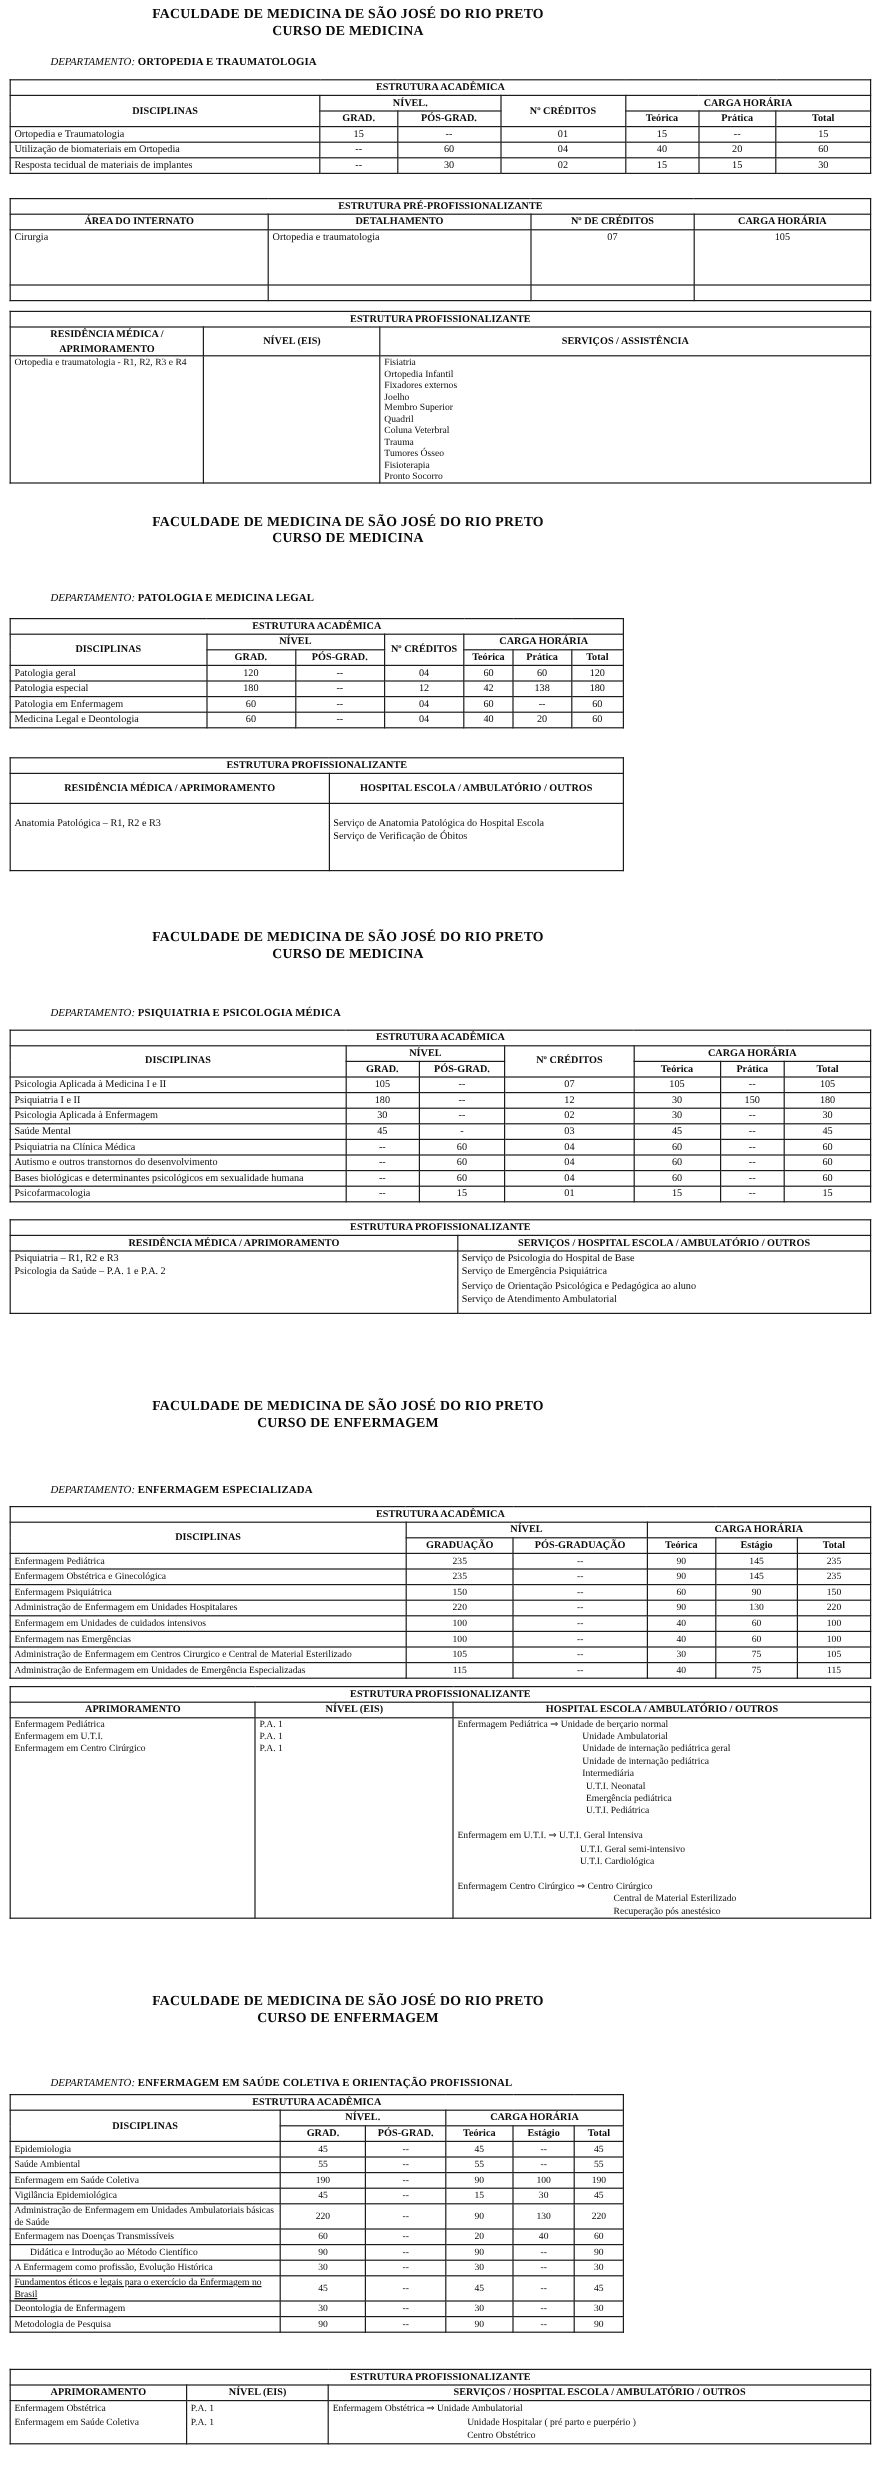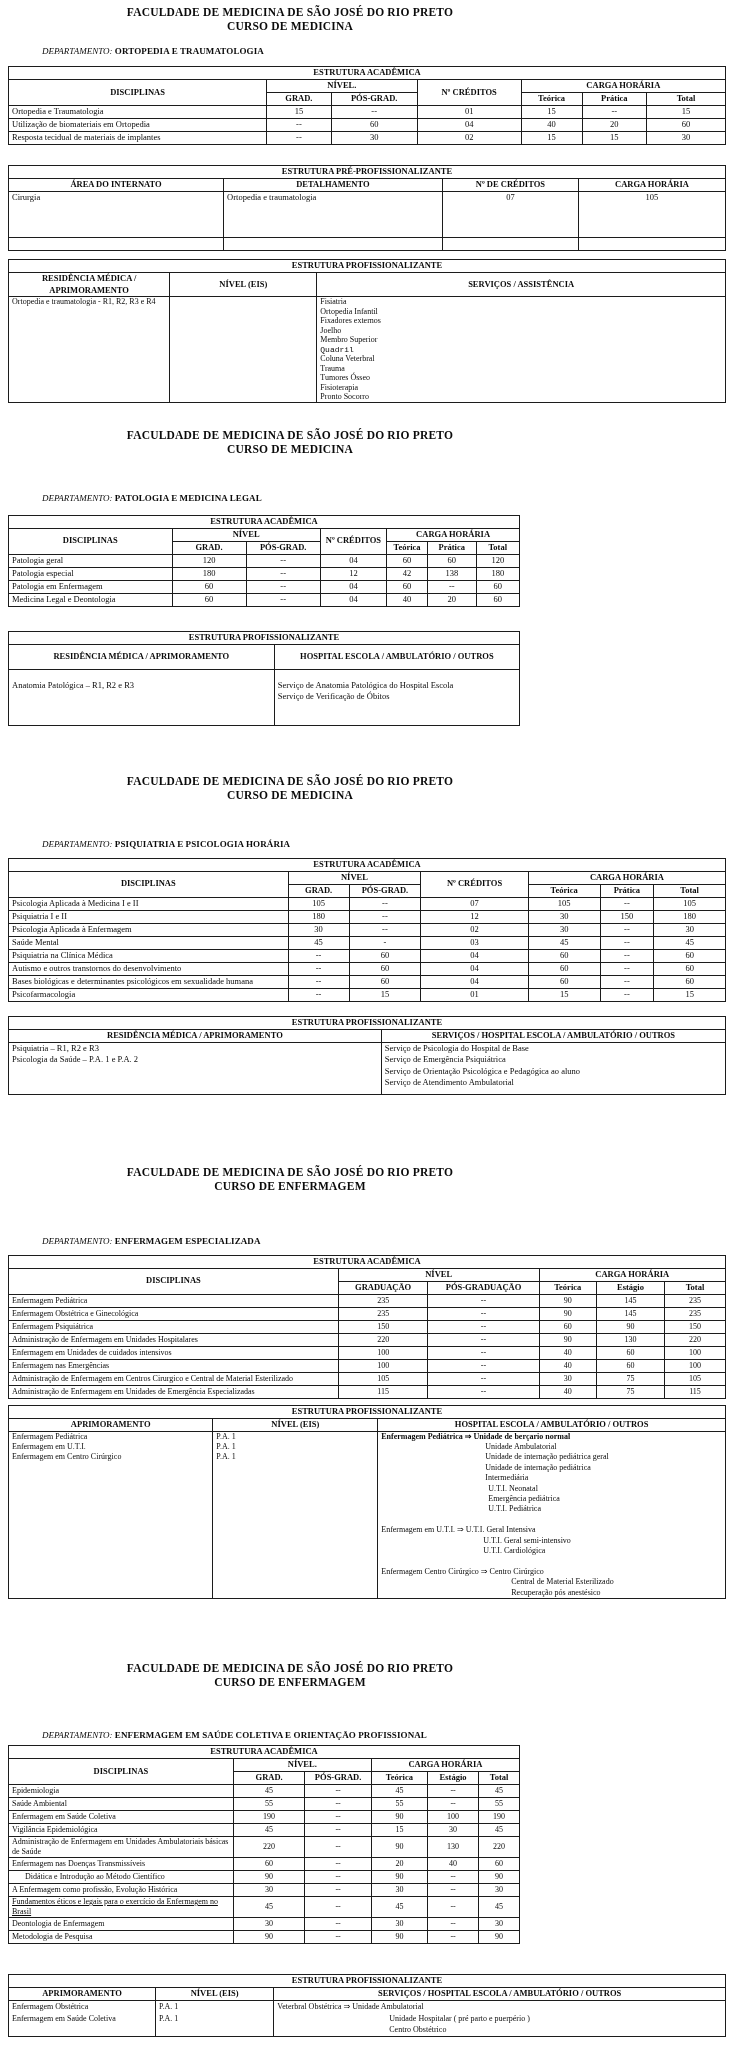--- a/index.html
+++ b/index.html
@@ -132,21 +132,21 @@
         </tr>
         <tr>
           <td class="l" style="vertical-align: top; font-size: 8px; line-height: 9.5px;">Ortopedia e traumatologia - R1, R2, R3 e R4</td>
           <td class="l" style="vertical-align: top; font-size: 8px; line-height: 9.5px;"></td>
           <td class="l" style="vertical-align: top; font-size: 8px; line-height: 9.5px;">
             <div class="ln" style="line-height: 9.5px;">Fisiatria</div>
             <div class="ln" style="line-height: 9.5px;">Ortopedia Infantil</div>
             <div class="ln" style="line-height: 9.5px;">Fixadores externos</div>
             <div class="ln" style="line-height: 9.5px;">Joelho</div>
             <div class="ln" style="line-height: 9.5px;">Membro Superior</div>
-            <div class="ln" style="line-height: 9.5px; font-family: Liberation Mono, monospace;">Quadril</div>
+            <div class="ln" style="line-height: 9.5px;">Quadril</div>
             <div class="ln" style="line-height: 9.5px;">Coluna Veterbral</div>
             <div class="ln" style="line-height: 9.5px;">Trauma</div>
             <div class="ln" style="line-height: 9.5px;">Tumores Ósseo</div>
             <div class="ln" style="line-height: 9.5px;">Fisioterapia</div>
             <div class="ln" style="line-height: 9.5px;">Pronto Socorro</div>
           </td>
         </tr>
       </tbody>
     </table>
     <div class="title-block" style="margin-top: 25px;">
@@ -238,21 +238,21 @@
             <div class="ln">Serviço de Anatomia Patológica do Hospital Escola</div>
             <div class="ln">Serviço de Verificação de Óbitos</div>
           </td>
         </tr>
       </tbody>
     </table>
     <div class="title-block" style="margin-top: 48px;">
       <div class="title-line">FACULDADE DE MEDICINA DE SÃO JOSÉ DO RIO PRETO</div>
       <div class="title-line">CURSO DE MEDICINA</div>
     </div>
-    <div class="dept" style="margin-top: 36px;"><span class="dept-label">DEPARTAMENTO:</span><span class="dept-value"> PSIQUIATRIA E PSICOLOGIA HORÁRIA</span></div>
+    <div class="dept" style="margin-top: 36px;"><span class="dept-label">DEPARTAMENTO:</span><span class="dept-value"> PSIQUIATRIA E PSICOLOGIA MÉDICA</span></div>
     <table class="tbl" style="margin-top: 8px; width: 718px;">
       <colgroup>
         <col style="width: 39%;">
         <col style="width: 8.5%;">
         <col style="width: 10%;">
         <col style="width: 15%;">
         <col style="width: 10%;">
         <col style="width: 7.5%;">
         <col style="width: 10%;">
       </colgroup>
@@ -490,21 +490,21 @@
             <div class="ln" style="line-height: 10.4px;">Enfermagem Pediátrica</div>
             <div class="ln" style="line-height: 10.4px;">Enfermagem em U.T.I.</div>
             <div class="ln" style="line-height: 10.4px;">Enfermagem em Centro Cirúrgico</div>
           </td>
           <td class="l" style="vertical-align: top; font-size: 8px; line-height: 10.4px;">
             <div class="ln" style="line-height: 10.4px;">P.A. 1</div>
             <div class="ln" style="line-height: 10.4px;">P.A. 1</div>
             <div class="ln" style="line-height: 10.4px;">P.A. 1</div>
           </td>
           <td class="l" style="vertical-align: top; font-size: 8px; line-height: 10.4px;">
-            <div class="ln" style="line-height: 10.4px; font-weight: bold;">Enfermagem Pediátrica  ⇒  Unidade de berçario normal</div>
+            <div class="ln" style="line-height: 10.4px;">Enfermagem Pediátrica  ⇒  Unidade de berçario normal</div>
             <div class="ln" style="margin-left: 104px; line-height: 10.4px;">Unidade Ambulatorial</div>
             <div class="ln" style="margin-left: 104px; line-height: 10.4px;">Unidade de internação pediátrica geral</div>
             <div class="ln" style="margin-left: 104px; line-height: 10.4px;">Unidade de internação pediátrica</div>
             <div class="ln" style="margin-left: 104px; line-height: 10.4px;">Intermediária</div>
             <div class="ln" style="margin-left: 107px; line-height: 10.4px;">U.T.I. Neonatal</div>
             <div class="ln" style="margin-left: 107px; line-height: 10.4px;">Emergência pediátrica</div>
             <div class="ln" style="margin-left: 107px; line-height: 10.4px;">U.T.I. Pediátrica</div>
             <div class="ln" style="line-height: 10.4px;">&nbsp;</div>
             <div class="ln" style="line-height: 10.4px;">Enfermagem em U.T.I.  ⇒  U.T.I. Geral Intensiva</div>
             <div class="ln" style="margin-left: 102px; line-height: 10.4px;">U.T.I. Geral semi-intensivo</div>
@@ -655,20 +655,20 @@
         <tr>
           <td class="l" style="vertical-align: top; font-size: 8px; line-height: 11.5px;">
             <div class="ln" style="line-height: 11.5px;">Enfermagem Obstétrica</div>
             <div class="ln" style="line-height: 11.5px;">Enfermagem em Saúde Coletiva</div>
           </td>
           <td class="l" style="vertical-align: top; font-size: 8px; line-height: 11.5px;">
             <div class="ln" style="line-height: 11.5px;">P.A. 1</div>
             <div class="ln" style="line-height: 11.5px;">P.A. 1</div>
           </td>
           <td class="l" style="vertical-align: top; font-size: 8px; line-height: 11.5px;">
-            <div class="ln" style="line-height: 11.5px;">Veterbral Obstétrica  ⇒  Unidade Ambulatorial</div>
+            <div class="ln" style="line-height: 11.5px;">Enfermagem Obstétrica  ⇒  Unidade Ambulatorial</div>
             <div class="ln" style="margin-left: 112px; line-height: 11.5px;">Unidade Hospitalar ( pré parto e puerpério )</div>
             <div class="ln" style="margin-left: 112px; line-height: 11.5px;">Centro Obstétrico</div>
           </td>
         </tr>
       </tbody>
     </table>
   </div>
 
 </body></html>

